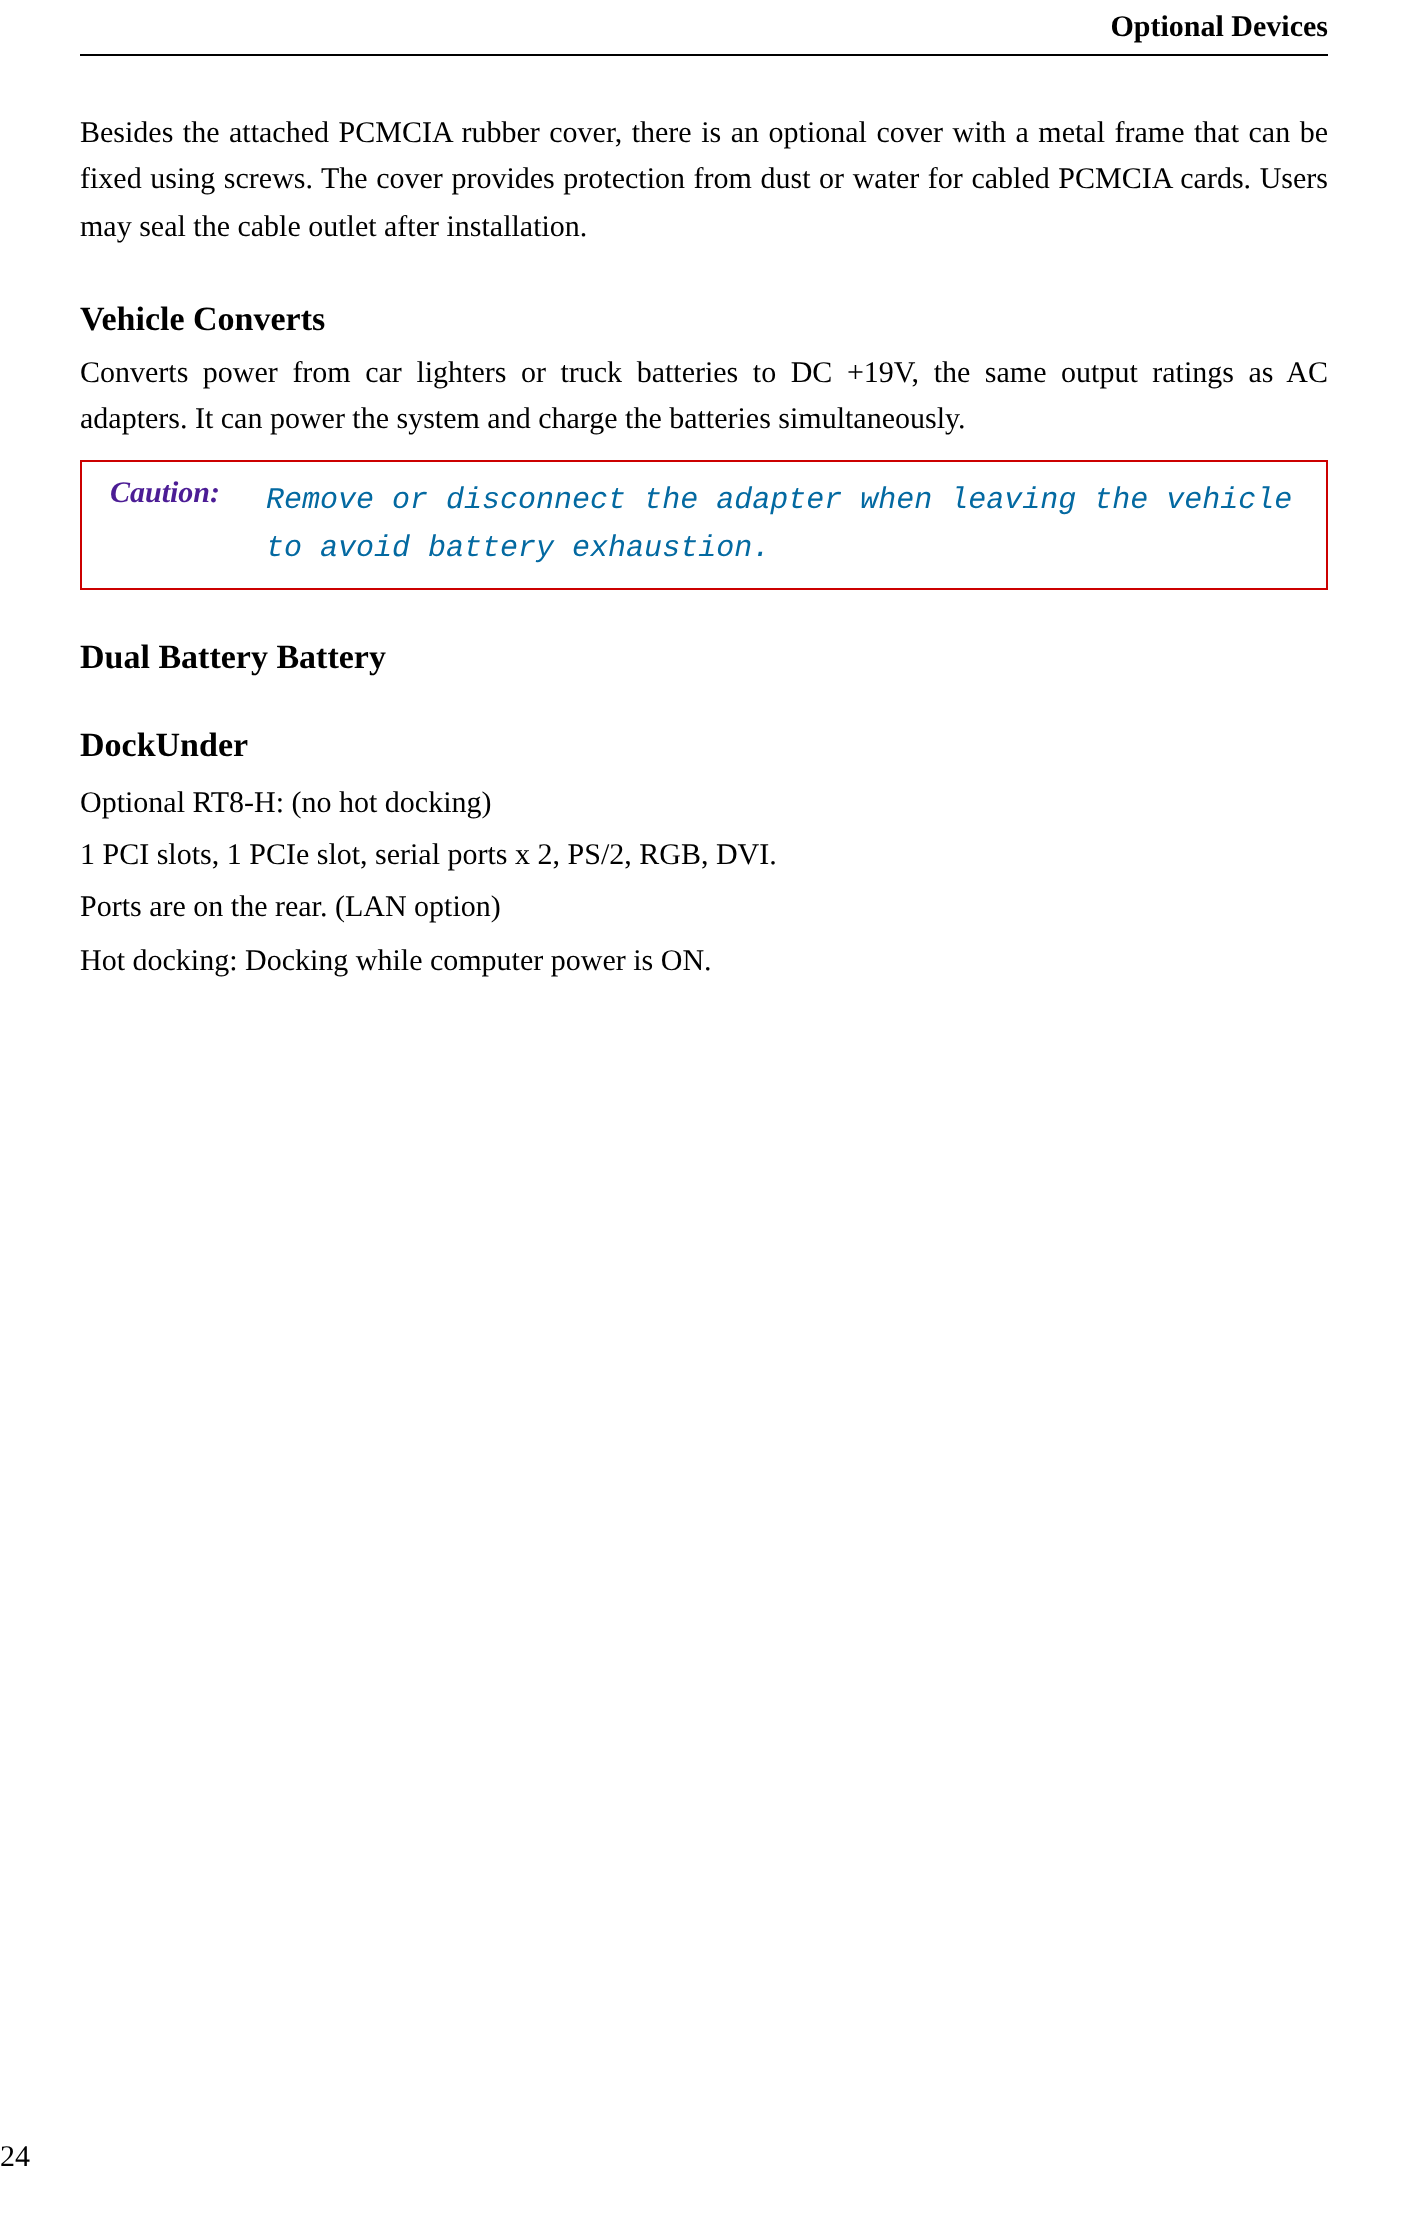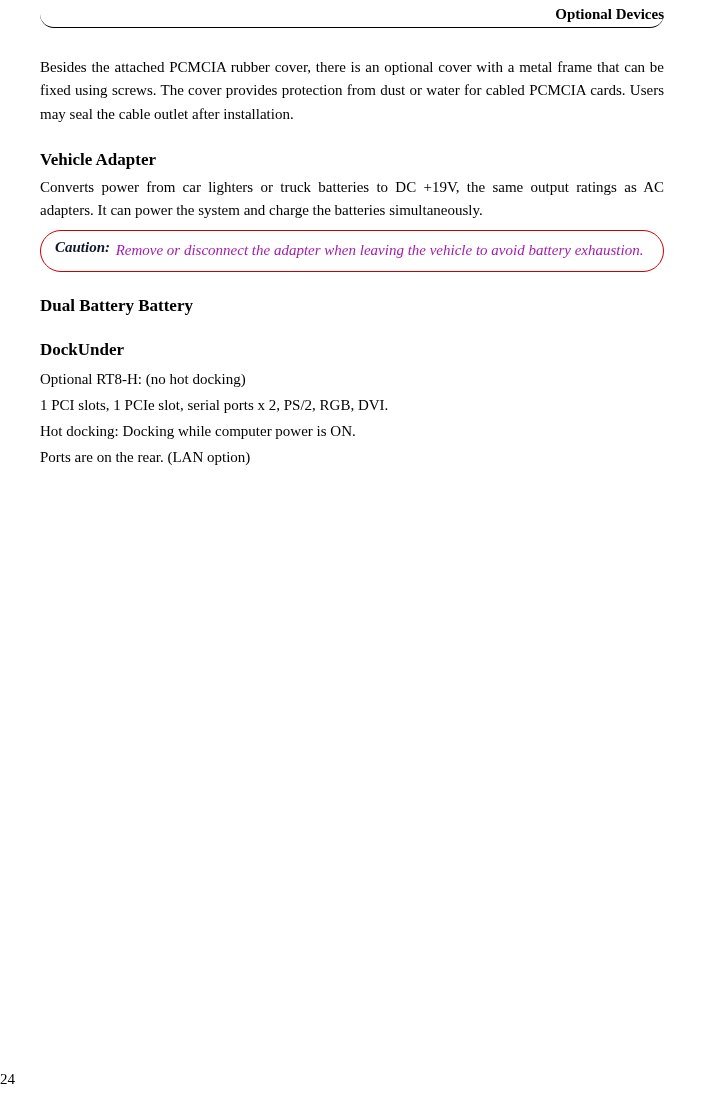--- a/index.html
+++ b/index.html
@@ -1,19 +1,18 @@
 <!DOCTYPE html>
 <html><head>
   <meta charset="utf-8">
   <style>
     * {
       margin: 0;
       padding: 0;
       box-sizing: border-box;
-      border-radius: 24px;
     }
 
     body {
       width: 704px;
       min-height: 1108px;
       background: #ffffff;
       font-family: "Times New Roman", Times, serif;
       font-size: 15px;
       color: #000000;
       position: relative;
@@ -59,35 +58,36 @@
     .caution-box {
       border: 1.5px solid #cc0000;
       padding: 8px 14px;
       margin-top: 8px;
       display: flex;
       align-items: flex-start;
       gap: 0;
     }
 
     .caution-label {
-      color: #0f172a;
+      color: #4c1d95;
       font-weight: bold;
       font-style: italic;
       white-space: nowrap;
-      margin-right: 0;
+      margin-right: 23px;
       font-size: 15px;
     }
 
     .caution-text {
-      color: #a21caf;
+      color: #0369a1;
       font-style: italic;
       font-size: 15px;
-      text-align: center;
+      text-align: left;
       flex: 1;
       line-height: 1.55;
+      font-family: Liberation Mono, monospace;
     }
 
     .dockunder-list {
       font-size: 15px;
       line-height: 1.75;
     }
 
     .page-footer {
       position: absolute;
       bottom: 20px;
@@ -104,39 +104,39 @@
 
   <div class="header">
     <span class="header-title">Optional Devices</span>
   </div>
 
   <div class="section">
     <div class="section-body">Besides the attached PCMCIA rubber cover, there is an optional cover with a metal frame that can be fixed using screws. The cover provides protection from dust or water for cabled PCMCIA cards. Users may seal the cable outlet after installation.</div>
   </div>
 
   <div class="section">
-    <div class="section-title">Vehicle Adapter</div>
+    <div class="section-title">Vehicle Converts</div>
     <div class="section-body">Converts power from car lighters or truck batteries to DC +19V, the same output ratings as AC adapters. It can power the system and charge the batteries simultaneously.</div>
     <div class="caution-box">
       <span class="caution-label">Caution:</span>
       <span class="caution-text">Remove or disconnect the adapter when leaving the vehicle to avoid battery exhaustion.</span>
     </div>
   </div>
 
   <div class="section">
     <div class="section-title">Dual Battery Battery</div>
   </div>
 
   <div class="section">
     <div class="section-title">DockUnder</div>
     <div class="dockunder-list">
       <div>Optional RT8-H: (no hot docking)</div>
       <div>1 PCI slots, 1 PCIe slot, serial ports x 2, PS/2, RGB, DVI.</div>
+      <div>Ports are on the rear. (LAN option)</div>
       <div>Hot docking: Docking while computer power is ON.</div>
-      <div>Ports are on the rear. (LAN option)</div>
     </div>
   </div>
 
   <div class="page-footer">
     <span>24</span>
   </div>
 
 </div>
 
 </body></html>

